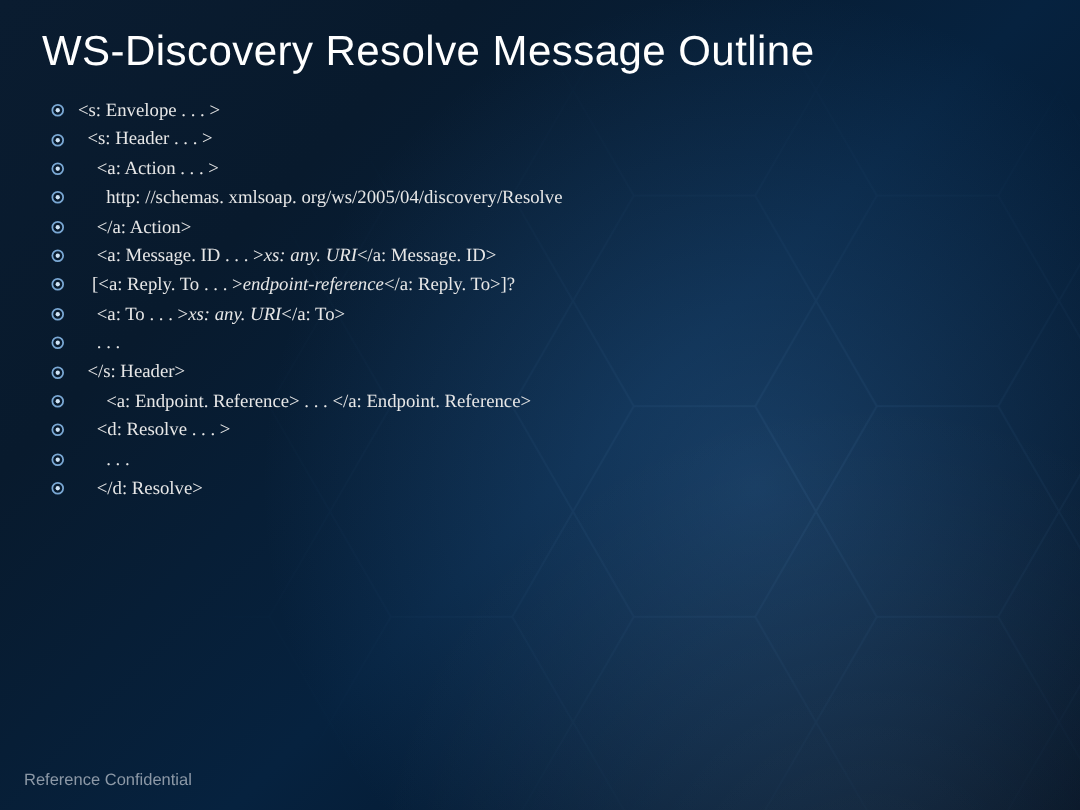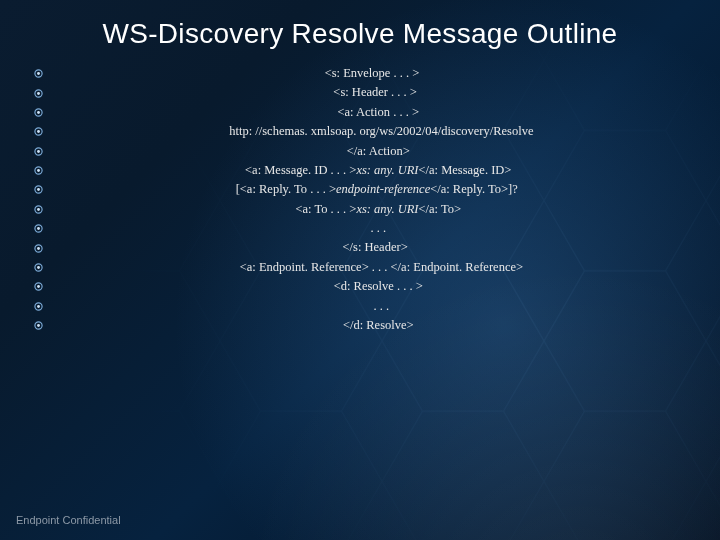--- a/index.html
+++ b/index.html
@@ -24,21 +24,20 @@
     pointer-events: none;
     opacity: 0.18;
   }
 
   .slide {
     position: relative;
     width: 720px;
     height: 540px;
     box-sizing: border-box;
     padding: 18px 28px 24px 28px;
-    text-align: center;
   }
 
   h1.title {
     margin: 0 0 14px 0;
     font-size: 28px;
     font-weight: 400;
     color: #ffffff;
     letter-spacing: 0.3px;
   }
 
@@ -110,21 +109,21 @@
             <circle cx="5" cy="5" r="4" fill="none" stroke="#7aa8d4" stroke-width="1.3"></circle>
             <circle cx="5" cy="5" r="1.6" fill="#cfe3f5"></circle>
           </svg></span><span class="txt">  &lt;s: Header . . . &gt;</span></li>
     <li><span class="bul"><svg width="9" height="9" viewBox="0 0 10 10">
             <circle cx="5" cy="5" r="4" fill="none" stroke="#7aa8d4" stroke-width="1.3"></circle>
             <circle cx="5" cy="5" r="1.6" fill="#cfe3f5"></circle>
           </svg></span><span class="txt">    &lt;a: Action . . . &gt;</span></li>
     <li><span class="bul"><svg width="9" height="9" viewBox="0 0 10 10">
             <circle cx="5" cy="5" r="4" fill="none" stroke="#7aa8d4" stroke-width="1.3"></circle>
             <circle cx="5" cy="5" r="1.6" fill="#cfe3f5"></circle>
-          </svg></span><span class="txt">      http: //schemas. xmlsoap. org/ws/2002/04/discovery/Resolve</span></li>
+          </svg></span><span class="txt">      http: //schemas. xmlsoap. org/ws/2005/04/discovery/Resolve</span></li>
     <li><span class="bul"><svg width="9" height="9" viewBox="0 0 10 10">
             <circle cx="5" cy="5" r="4" fill="none" stroke="#7aa8d4" stroke-width="1.3"></circle>
             <circle cx="5" cy="5" r="1.6" fill="#cfe3f5"></circle>
           </svg></span><span class="txt">    &lt;/a: Action&gt;</span></li>
     <li><span class="bul"><svg width="9" height="9" viewBox="0 0 10 10">
             <circle cx="5" cy="5" r="4" fill="none" stroke="#7aa8d4" stroke-width="1.3"></circle>
             <circle cx="5" cy="5" r="1.6" fill="#cfe3f5"></circle>
           </svg></span><span class="txt"><span>    &lt;a: Message. ID . . . &gt;</span><span class="it">xs: any. URI</span><span>&lt;/a: Message. ID&gt;</span></span></li>
     <li><span class="bul"><svg width="9" height="9" viewBox="0 0 10 10">
             <circle cx="5" cy="5" r="4" fill="none" stroke="#7aa8d4" stroke-width="1.3"></circle>
@@ -153,14 +152,14 @@
     <li><span class="bul"><svg width="9" height="9" viewBox="0 0 10 10">
             <circle cx="5" cy="5" r="4" fill="none" stroke="#7aa8d4" stroke-width="1.3"></circle>
             <circle cx="5" cy="5" r="1.6" fill="#cfe3f5"></circle>
           </svg></span><span class="txt">      . . .</span></li>
     <li><span class="bul"><svg width="9" height="9" viewBox="0 0 10 10">
             <circle cx="5" cy="5" r="4" fill="none" stroke="#7aa8d4" stroke-width="1.3"></circle>
             <circle cx="5" cy="5" r="1.6" fill="#cfe3f5"></circle>
           </svg></span><span class="txt">    &lt;/d: Resolve&gt;</span></li>
   </ul>
 
-  <div class="footer">Endpoint Confidential</div>
+  <div class="footer">Reference Confidential</div>
 </div>
 
 </body></html>

